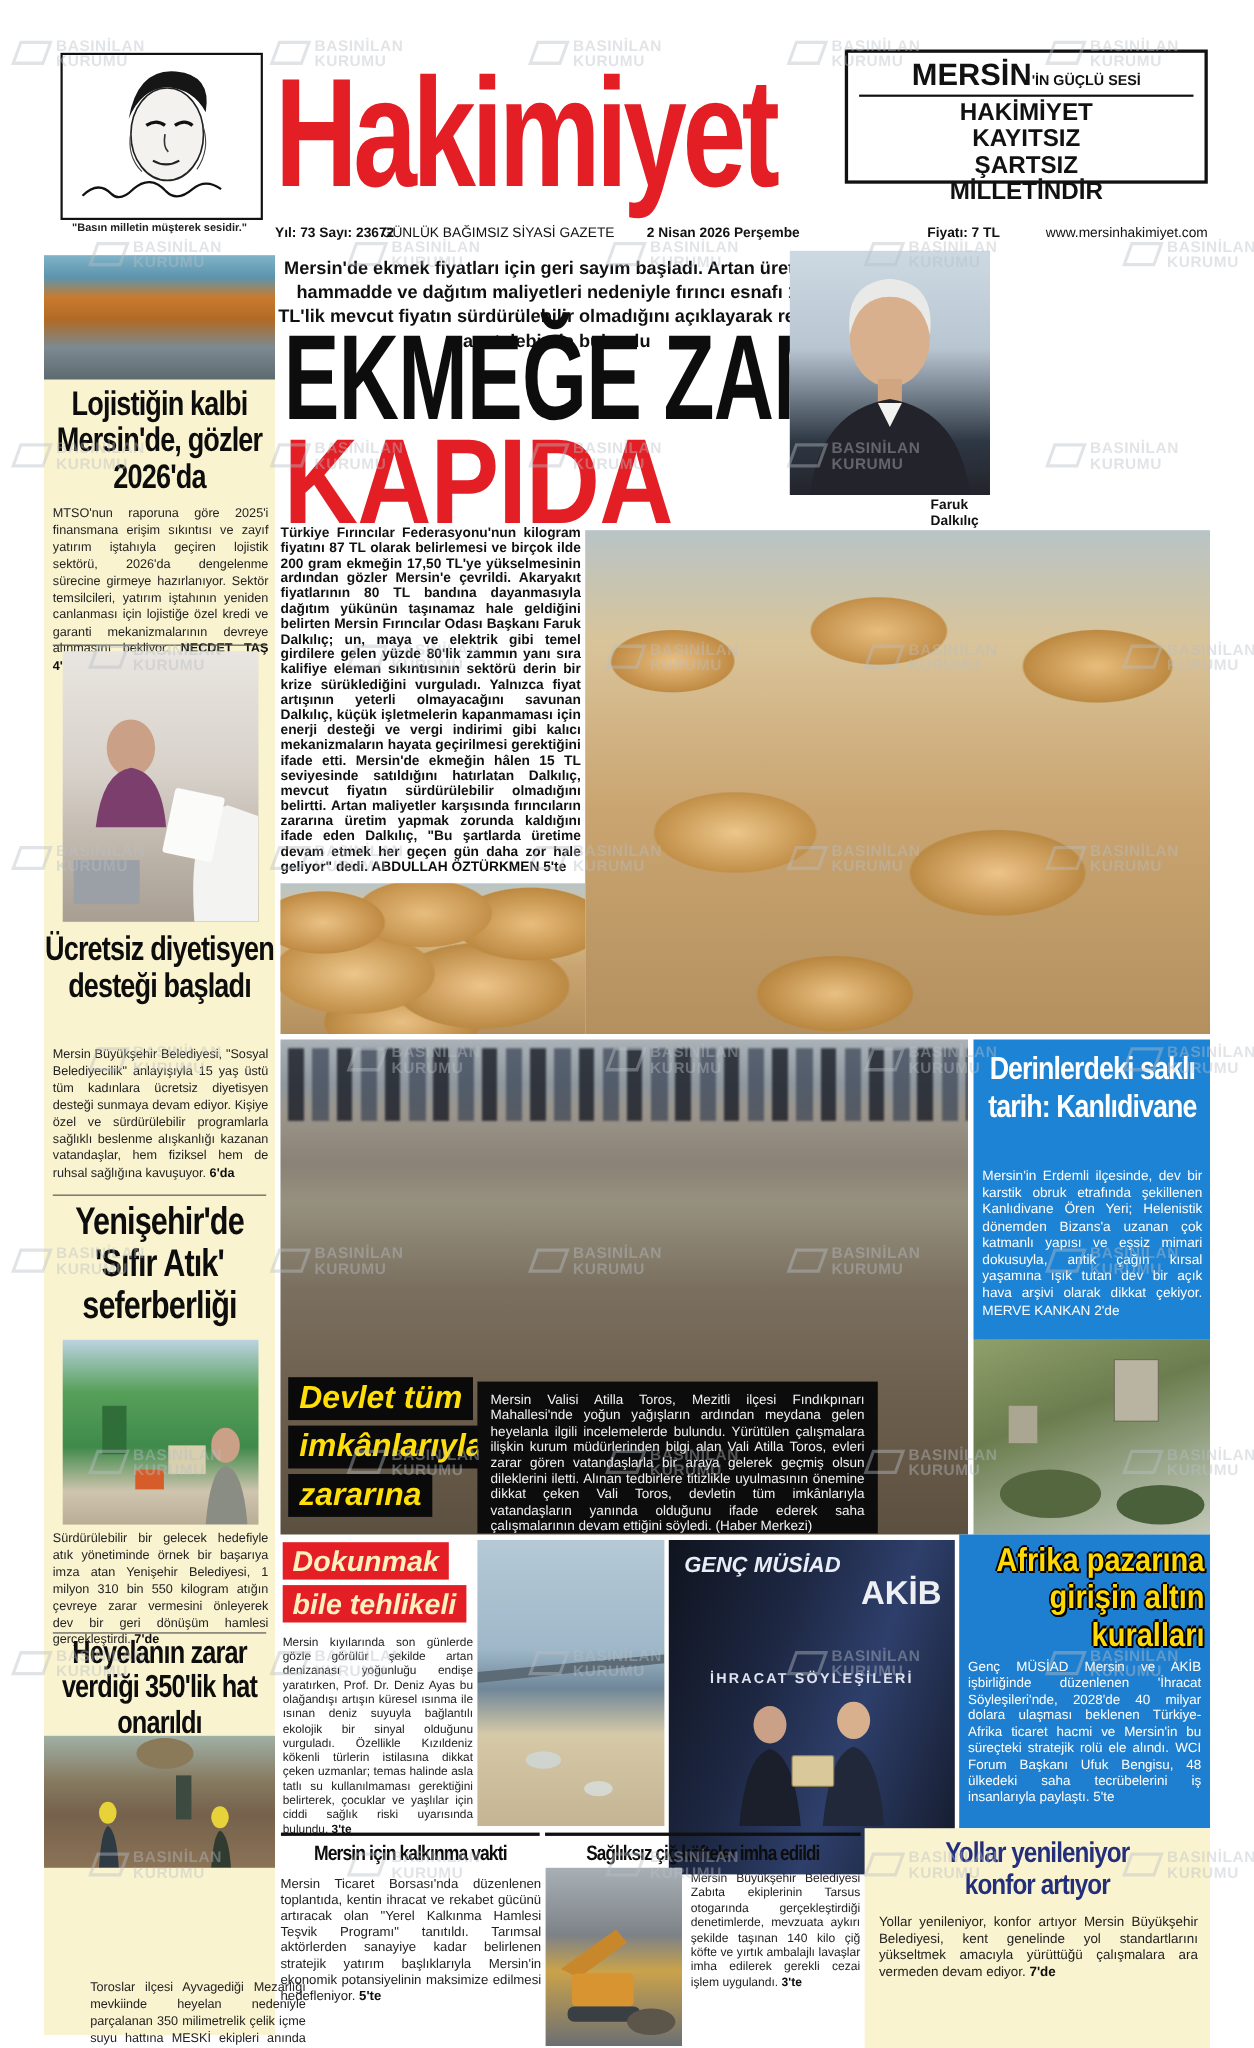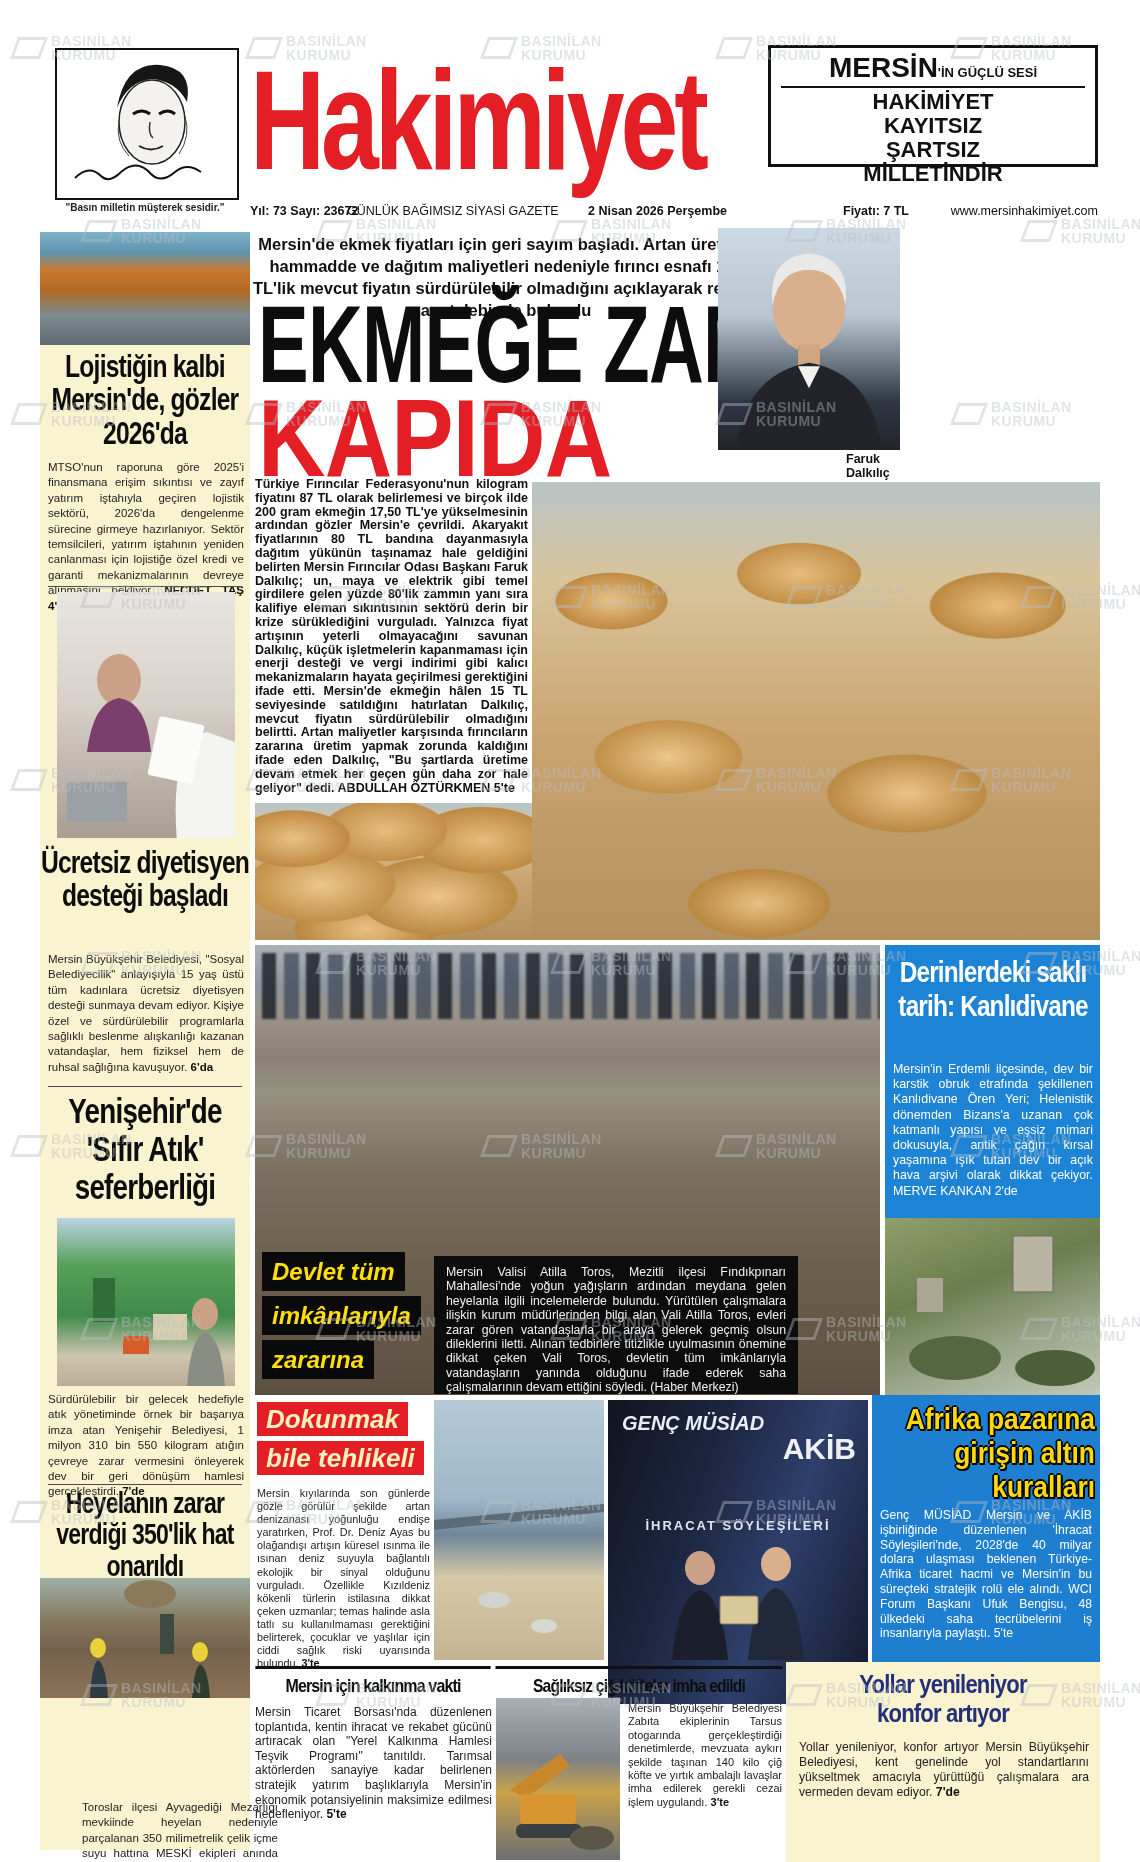--- a/index.html
+++ b/index.html
@@ -22,21 +22,21 @@
   .slogan-line{font-weight:bold;color:#111;font-size:22px;line-height:24px;}
   .info{position:absolute;top:204px;font-size:12.5px;color:#111;white-space:nowrap;}
 
   
   .leftbg{position:absolute;left:40px;top:232px;width:210px;height:1618px;background:#faf3cf;}
   .rule{position:absolute;height:1px;background:#4a4a4a;}
   .lbody{position:absolute;font-size:11.5px;line-height:15.4px;color:#222;}
 
   
   .ybar{display:table;background:#0a0a0a;color:#ffdf07;font-weight:bold;font-style:italic;
-        font-size:24px;line-height:31px;padding:4px 10px;margin-bottom:5px;}
+        font-size:29px;line-height:31px;padding:4px 10px;margin-bottom:5px;}
   .rbar{display:table;background:#e31e25;color:#fbf2c0;font-weight:bold;font-style:italic;
         font-size:26px;line-height:28px;padding:3px 9px;margin-bottom:5px;}
   .outline-y{color:#ffd903;font-weight:bold;
         text-shadow:-2px 0 #000,2px 0 #000,0 -2px #000,0 2px #000,-1px -1px #000,1px 1px #000,2px 2px #000;}
 
   
   .ph-truck{background:linear-gradient(180deg,#7fb3c8 0%,#5d94ad 18%,#c97a2e 34%,#b06a25 52%,#7c8a91 74%,#5d6a70 100%);}
   .ph-diet{background:linear-gradient(180deg,#e9e5e0 0%,#d7d1ca 45%,#bdb4a9 75%,#a89e92 100%);}
   .ph-green{background:linear-gradient(180deg,#bcd3e2 0%,#57a05a 28%,#3f8a4b 58%,#cfc4ae 82%,#b9ad96 100%);}
   .ph-exc1{background:linear-gradient(180deg,#9fb0a6 0%,#86795f 35%,#75614c 60%,#8b7356 100%);}

